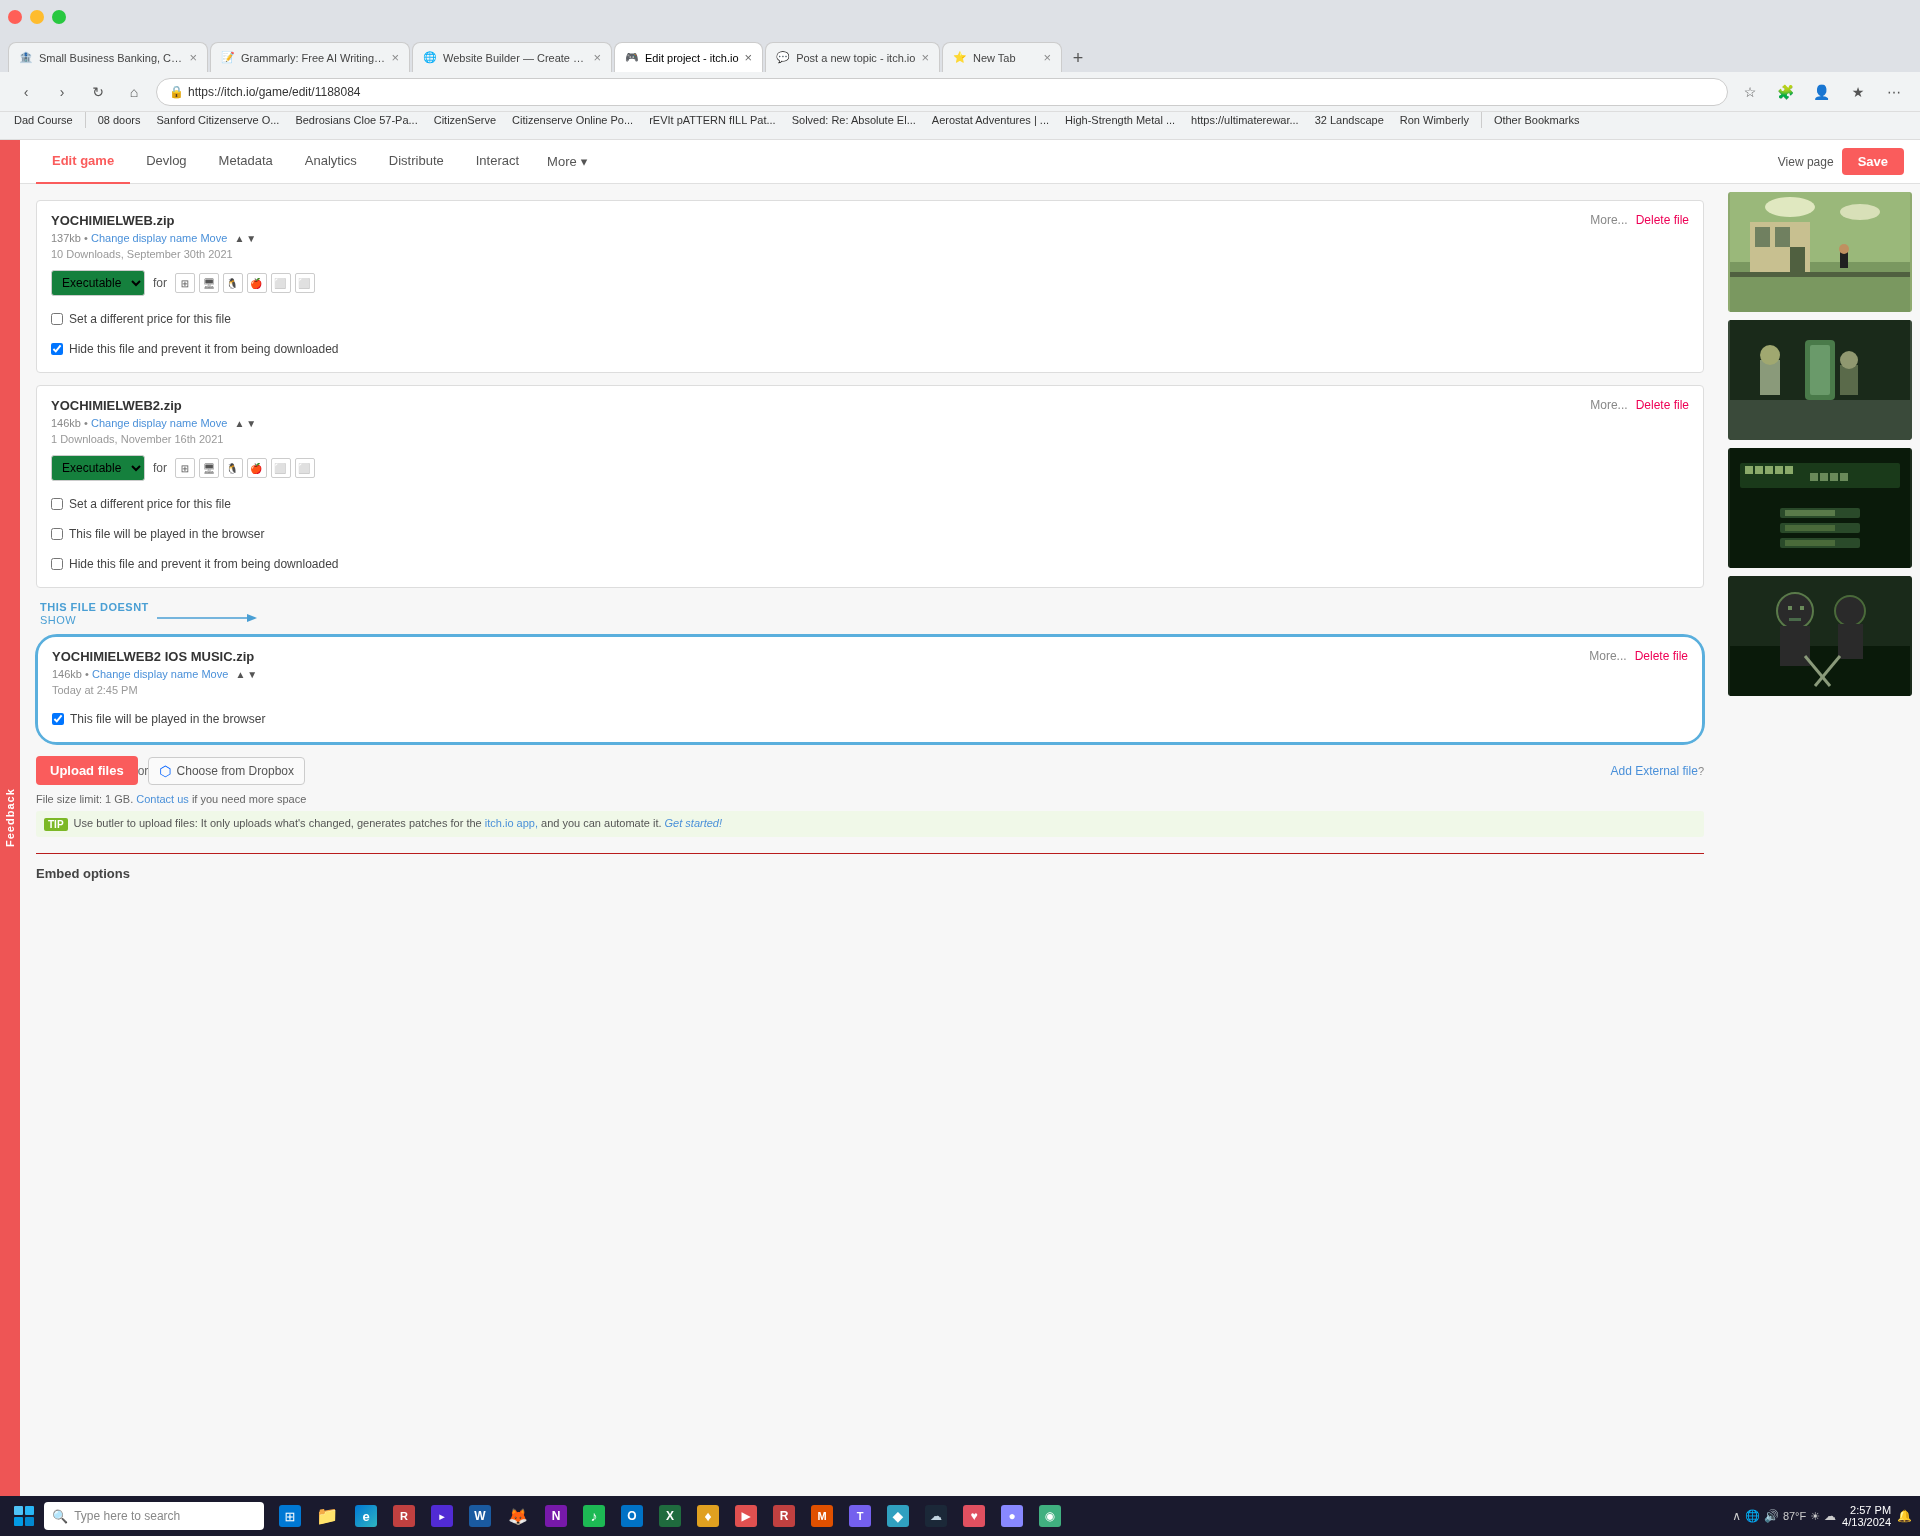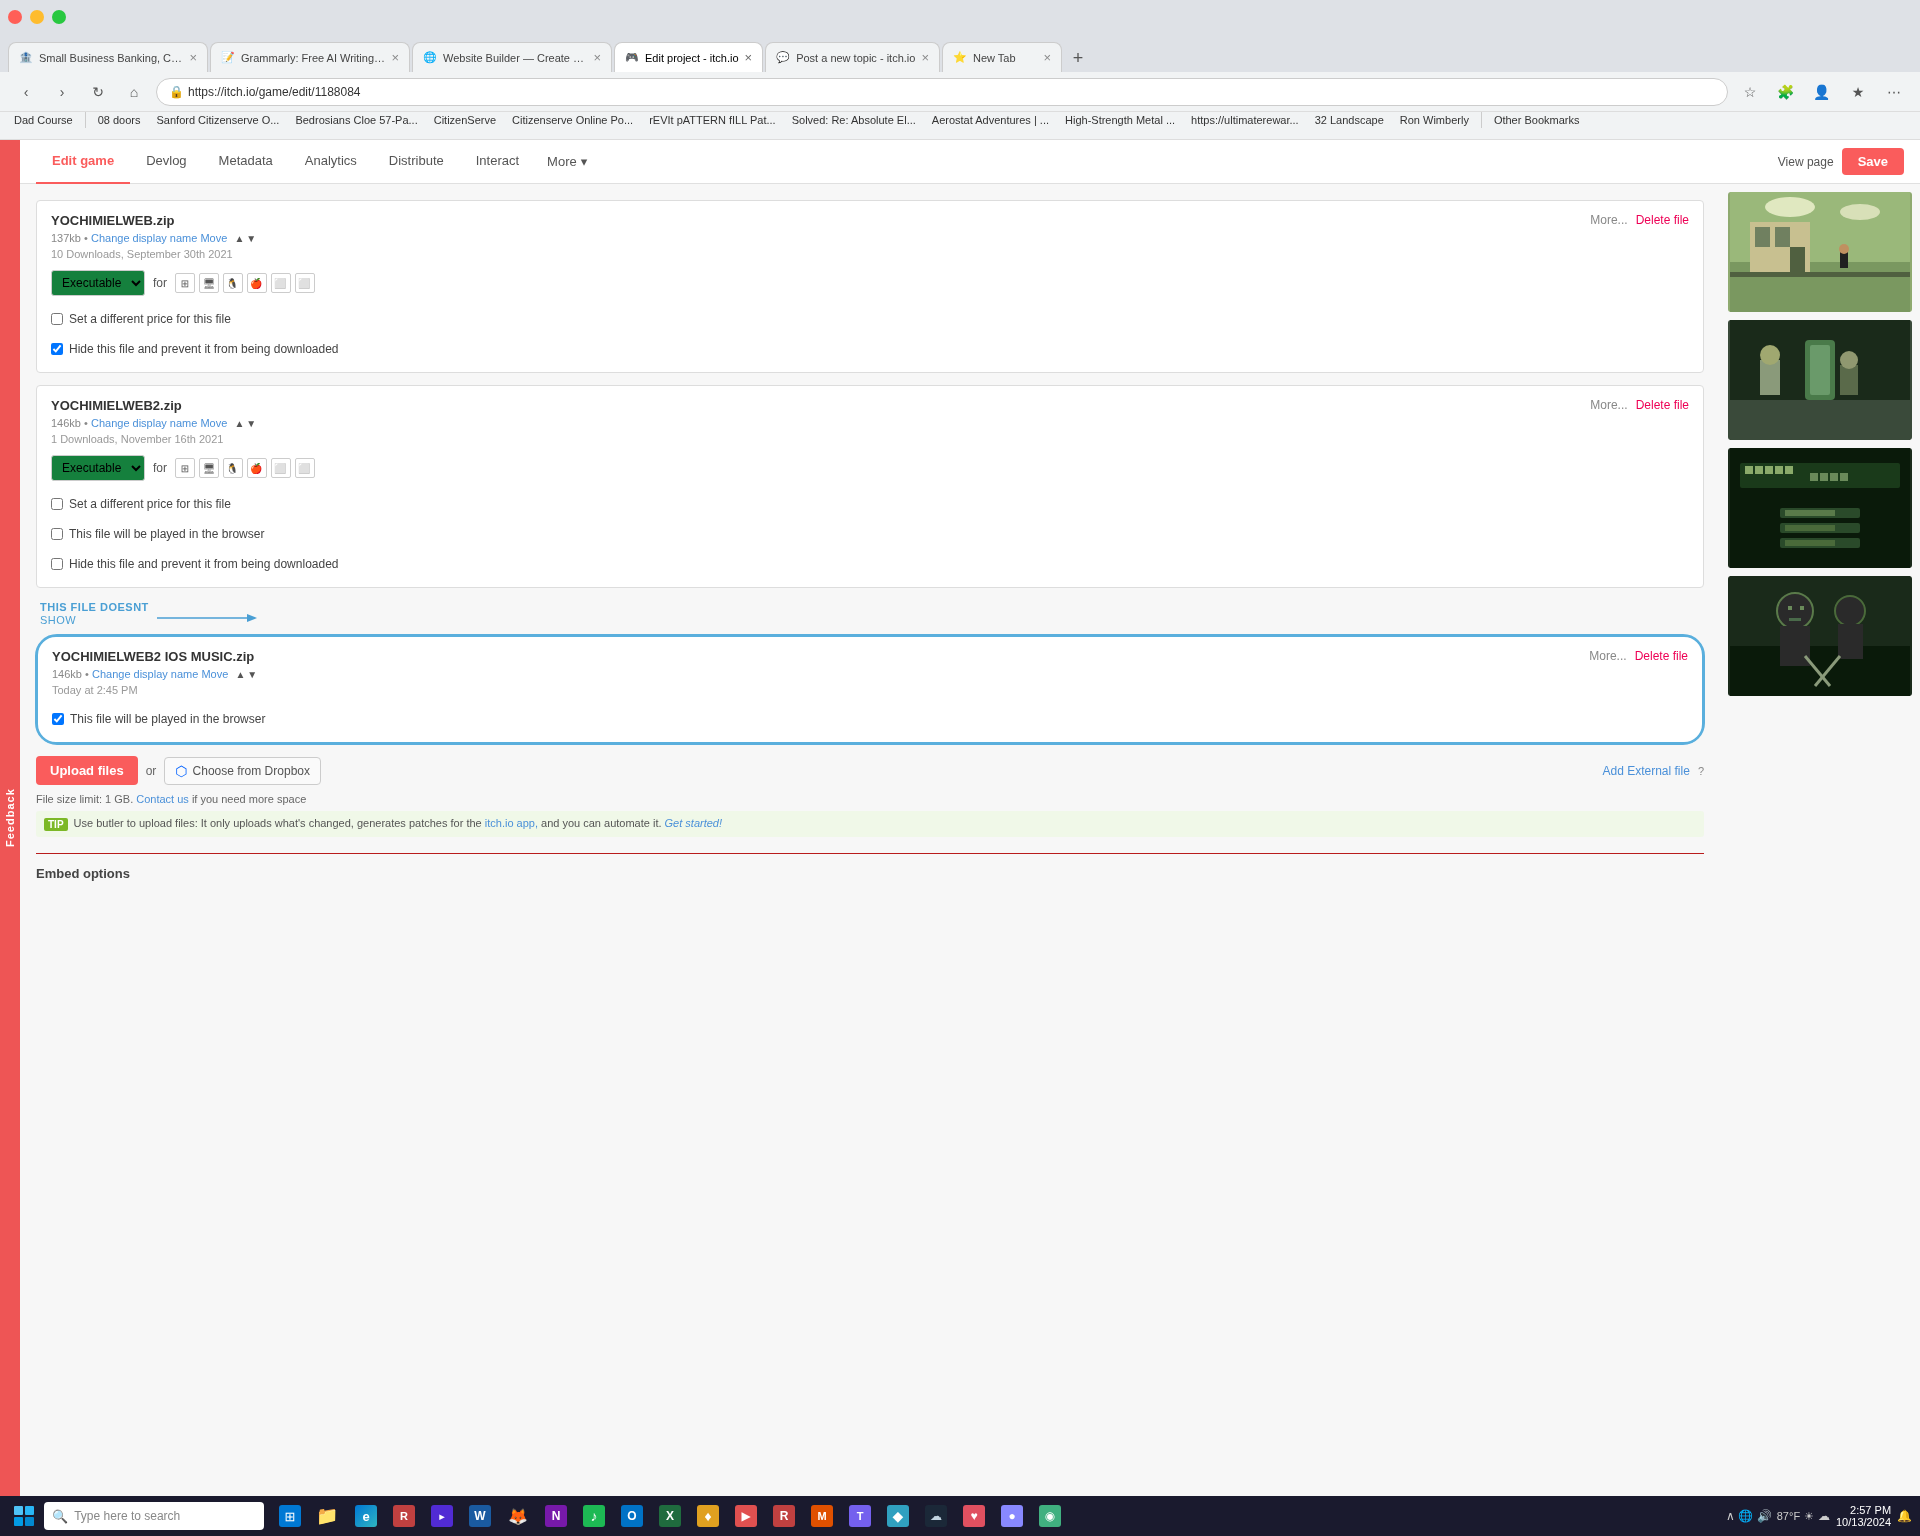--- a/index.html
+++ b/index.html
@@ -84,21 +84,21 @@
     .file-card.circled::before {
       content: '';
       position: absolute;
       top: -3px; left: -3px; right: -3px; bottom: -3px;
       border: 2.5px solid #5aafdd;
       border-radius: 22px;
       pointer-events: none;
     }
 
     
-    .upload-row { display: flex; align-items: center; gap: 8px; margin-top: 12px; margin-bottom: 8px; }
+    .upload-row { display: flex; align-items: center; margin-top: 12px; margin-bottom: 8px; }
     .upload-btn { background: #fa5c5c; color: white; border: none; border-radius: 4px; padding: 7px 14px; font-size: 13px; font-weight: 600; cursor: pointer; }
     .or-text { font-size: 12px; color: #666; }
     .dropbox-btn { display: flex; align-items: center; gap: 5px; border: 1px solid #ccc; border-radius: 4px; padding: 5px 10px; font-size: 12px; color: #555; cursor: pointer; background: #fafafa; }
     .dropbox-icon { color: #0061ff; font-size: 14px; }
     .add-external { margin-left: auto; font-size: 12px; color: #4a90d9; cursor: pointer; }
     .file-size-note { font-size: 11px; color: #666; margin-bottom: 6px; }
     .file-size-note a { color: #4a90d9; text-decoration: none; cursor: pointer; }
     .tip-row { background: #f0f8e8; border-radius: 3px; padding: 6px 8px; font-size: 11px; color: #555; display: flex; gap: 6px; align-items: flex-start; }
     .tip-label { background: #7cb826; color: white; font-size: 10px; font-weight: bold; padding: 1px 4px; border-radius: 2px; flex-shrink: 0; margin-top: 1px; }
     .tip-text a { color: #4a90d9; text-decoration: none; cursor: pointer; }
@@ -612,18 +612,18 @@
       <div class="taskbar-sys-icons">
         <span class="sys-icon">∧</span>
         <span class="sys-icon">🌐</span>
         <span class="sys-icon">🔊</span>
         <span style="color:#ccc;font-size:11px;">87°F</span>
         <span style="color:#ccc;font-size:11px;">☀</span>
         <span class="sys-icon">☁</span>
       </div>
       <div class="taskbar-time">
         <div>2:57 PM</div>
-        <div>10/13/2024</div>
+        <div>4/13/2024</div>
       </div>
       <span class="sys-icon">🔔</span>
     </div>
   </div>
 </div>
 
 </body></html>

